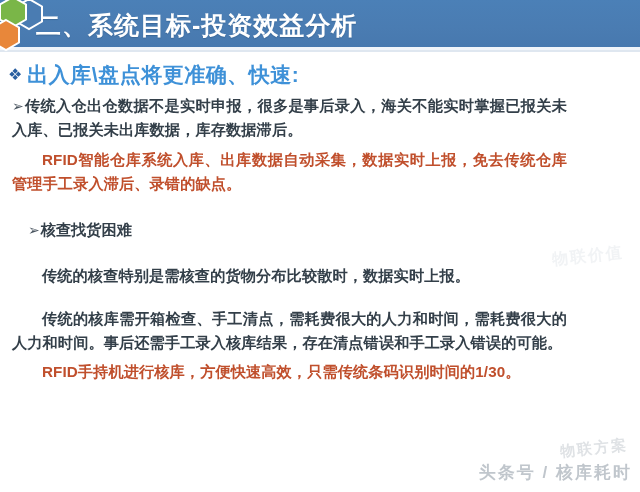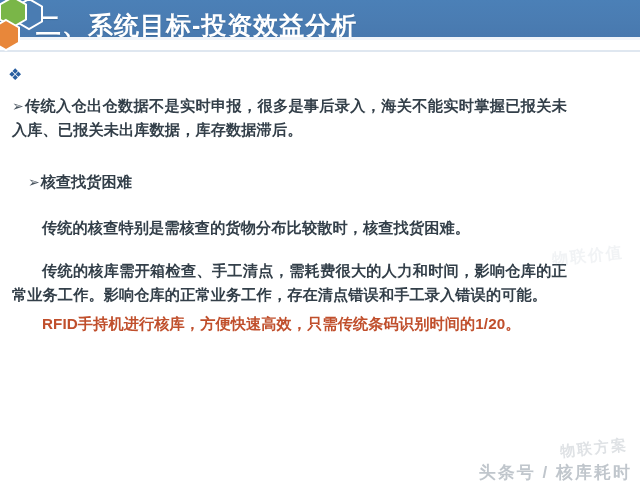--- a/index.html
+++ b/index.html
@@ -14,21 +14,21 @@
     overflow: hidden;
     position: relative;
   }
 
   
   .title-bar {
     position: absolute;
     left: 0;
     top: 0;
     width: 640px;
-    height: 40px;
+    height: 50px;
     background: linear-gradient(180deg, #4b80b7 0%, #4a7cb2 55%, #4778ae 100%);
     overflow: hidden;
   }
   .title-bar::after {
     content: "";
     position: absolute;
     left: 0;
     right: 0;
     bottom: 0;
     height: 3px;
@@ -195,51 +195,53 @@
 
   <polygon points="21,1 34,8.5 34,23.5 21,31 8,23.5 8,8.5" fill="#7ab648" stroke="#ffffff" stroke-width="2"></polygon>
 
   <polygon points="14,24 27,31.5 27,46.5 14,54 1,46.5 1,31.5" fill="#e8873a" stroke="#ffffff" stroke-width="2"></polygon>
 </svg>
 
 <div class="sub-rule"></div>
 
 <div class="heading">
   <span class="bullet">❖</span>
+  <span class="htext">出入库\盘点将更准确、快速:</span>
 </div>
 
 <div class="body">
 
   <p class="para dark lead">
     <span class="arrow">➢</span><span>传统入仓出仓数据不是实时申报，很多是事后录入，海关不能实时掌握已报关未入库、已报关未出库数据，库存数据滞后。</span>
   </p>
 
   <div class="gap-s"></div>
 
+  <p class="para accent indent">RFID智能仓库系统入库、出库数据自动采集，数据实时上报，免去传统仓库管理手工录入滞后、录错的缺点。</p>
 
   <div class="gap-s"></div>
 
   <p class="sub-head">
     <span class="arrow">➢</span><span>核查找货困难</span>
   </p>
 
   <div class="gap-s"></div>
 
-  <p class="para dark indent">传统的核查特别是需核查的货物分布比较散时，核查找货困难。</p>
+  <p class="para dark indent">传统的核查特别是需核查的货物分布比较散时，数据实时上报。</p>
 
   <div class="gap-s"></div>
 
 
   <div class="gap-m"></div>
 
 
   <div class="gap-s"></div>
 
-  <p class="para dark indent">传统的核库需开箱检查、手工清点，需耗费很大的人力和时间，影响仓库的正常业务工作。影响仓库的正常业务工作，存在清点错误和手工录入错误的可能。</p>
-
-  <div class="gap-s"></div>
-
-  <p class="para accent indent">RFID手持机进行核库，方便快速高效，只需传统条码识别时间的1/20。</p>
+  <p class="para dark indent">传统的核库需开箱检查、手工清点，需耗费很大的人力和时间，需耗费很大的人力和时间。事后还需手工录入核库结果，存在清点错误和手工录入错误的可能。</p>
+
+  <div class="gap-s"></div>
+
+  <p class="para accent indent">RFID手持机进行核库，方便快速高效，只需传统条码识别时间的1/30。</p>
 </div>
 
 <div class="wm wm-faint wm-mid">物联价值</div>
 <div class="wm wm-tilt">物联方案</div>
 <div class="wm wm-main">头条号 / 核库耗时</div>
 
 </body></html>

